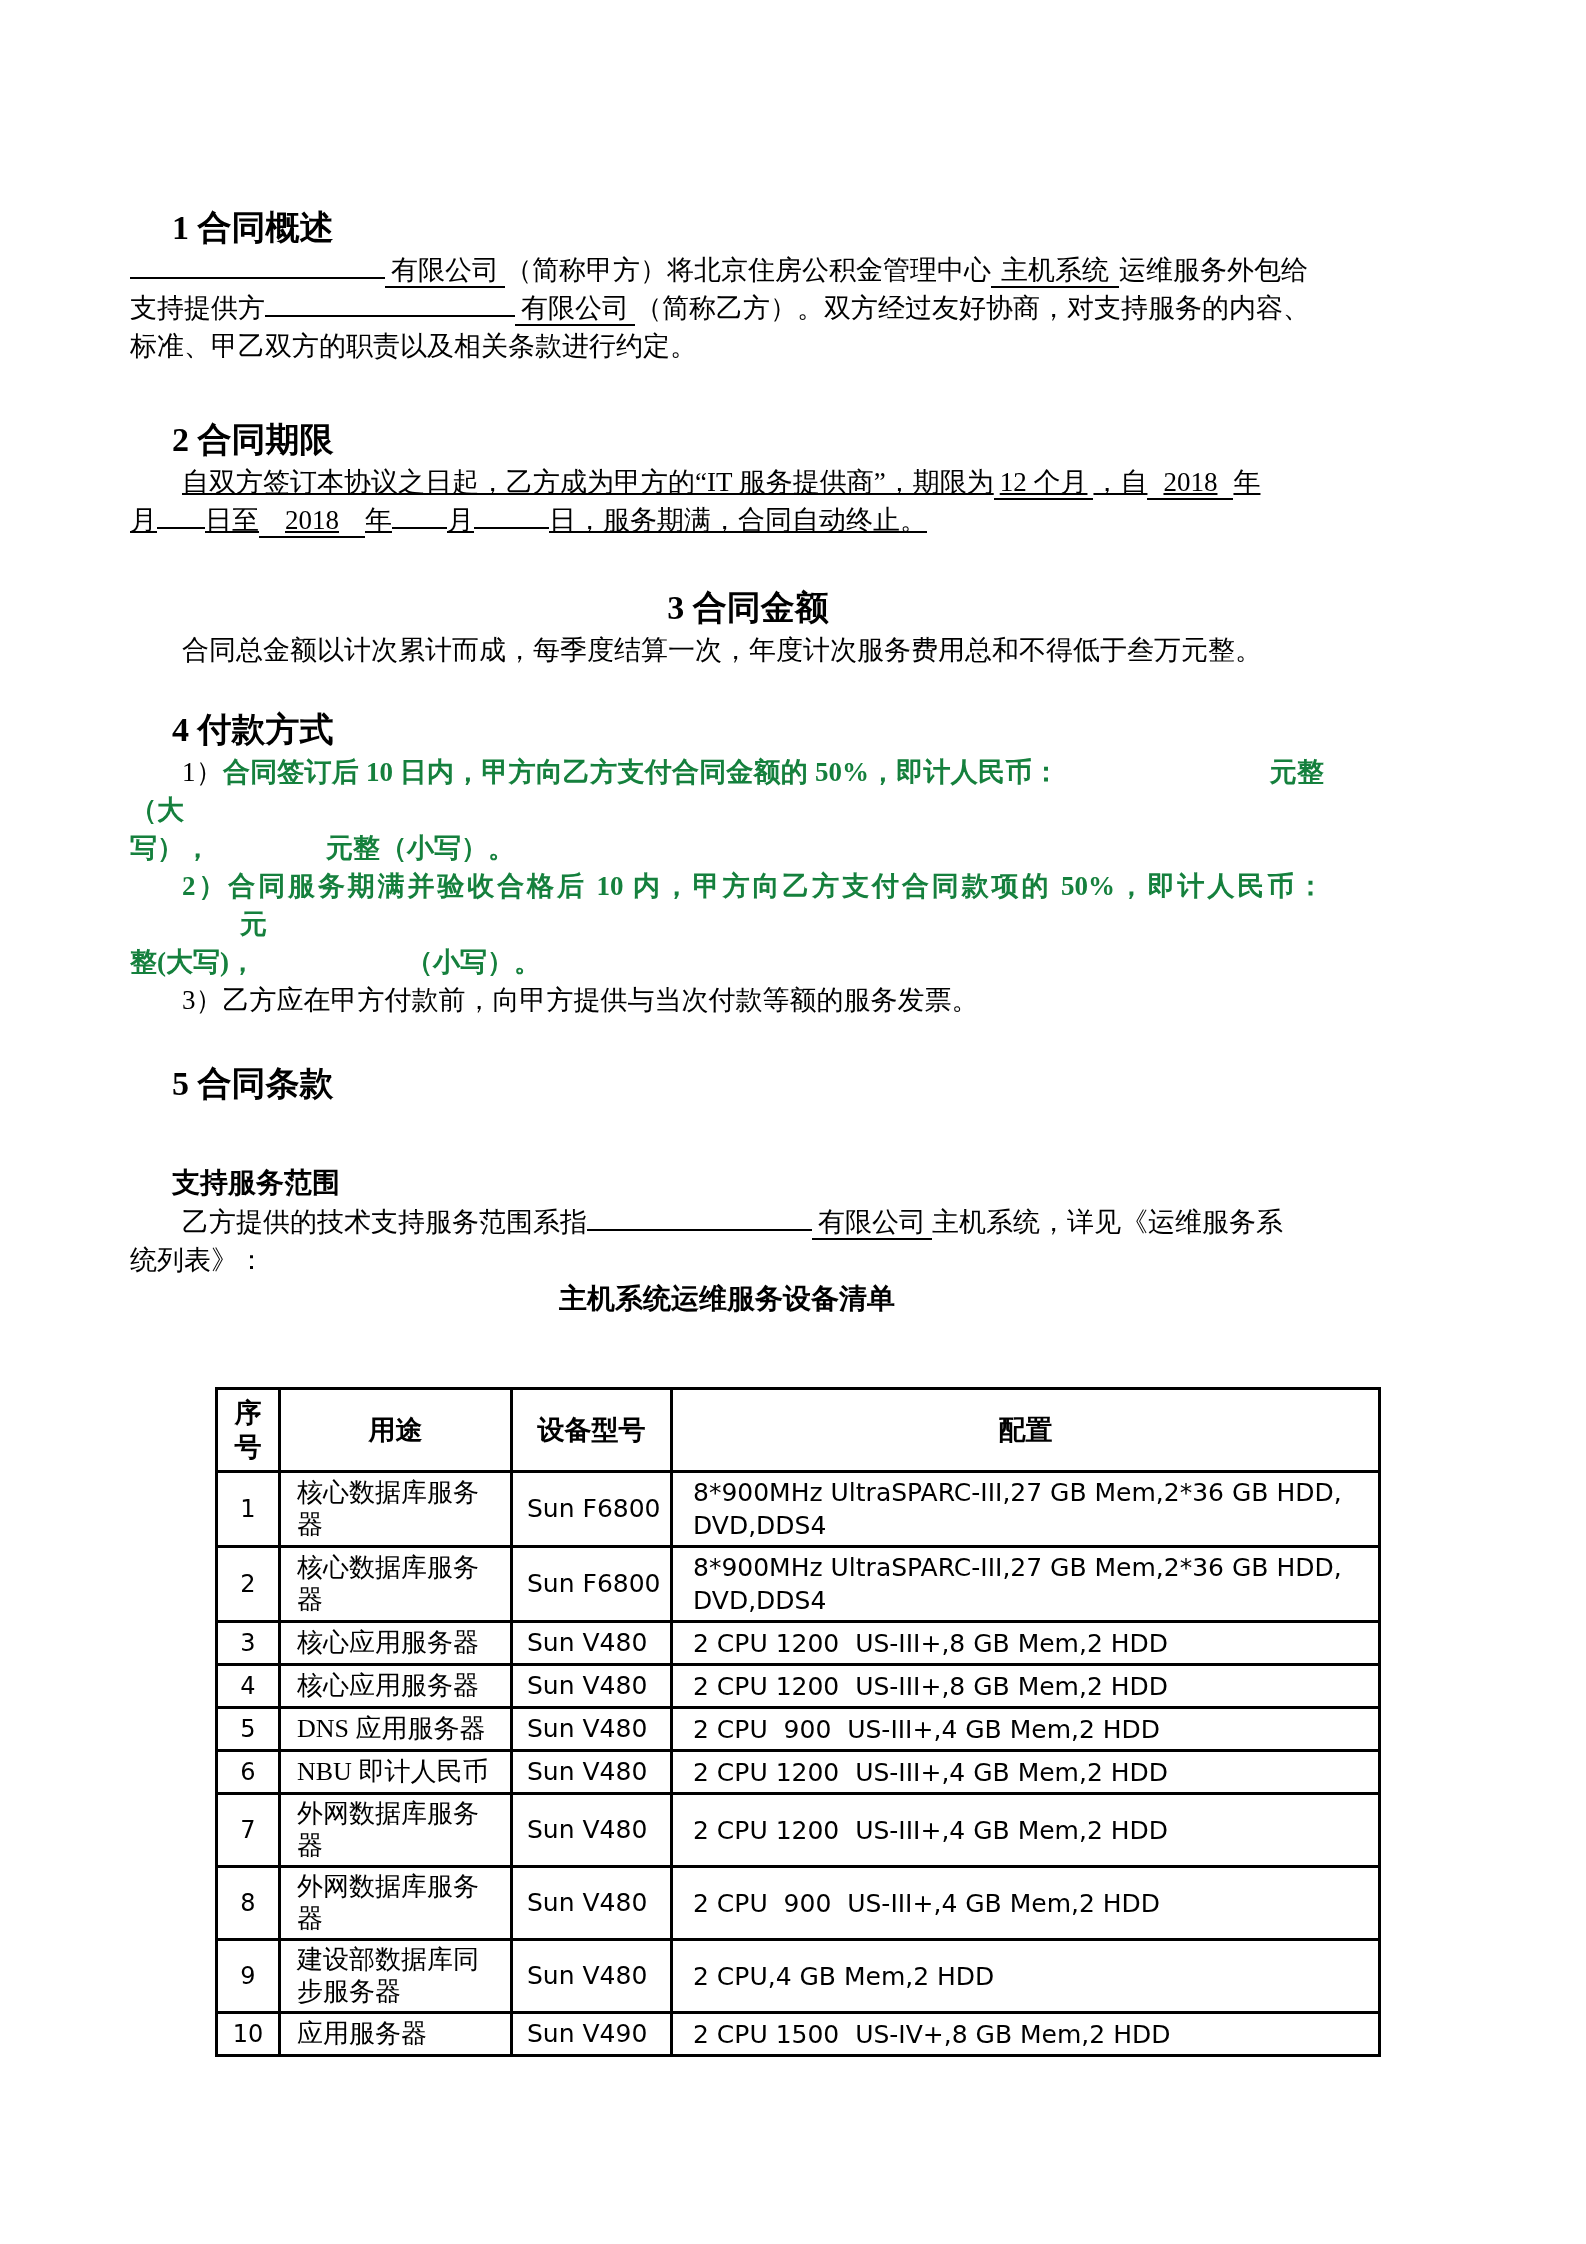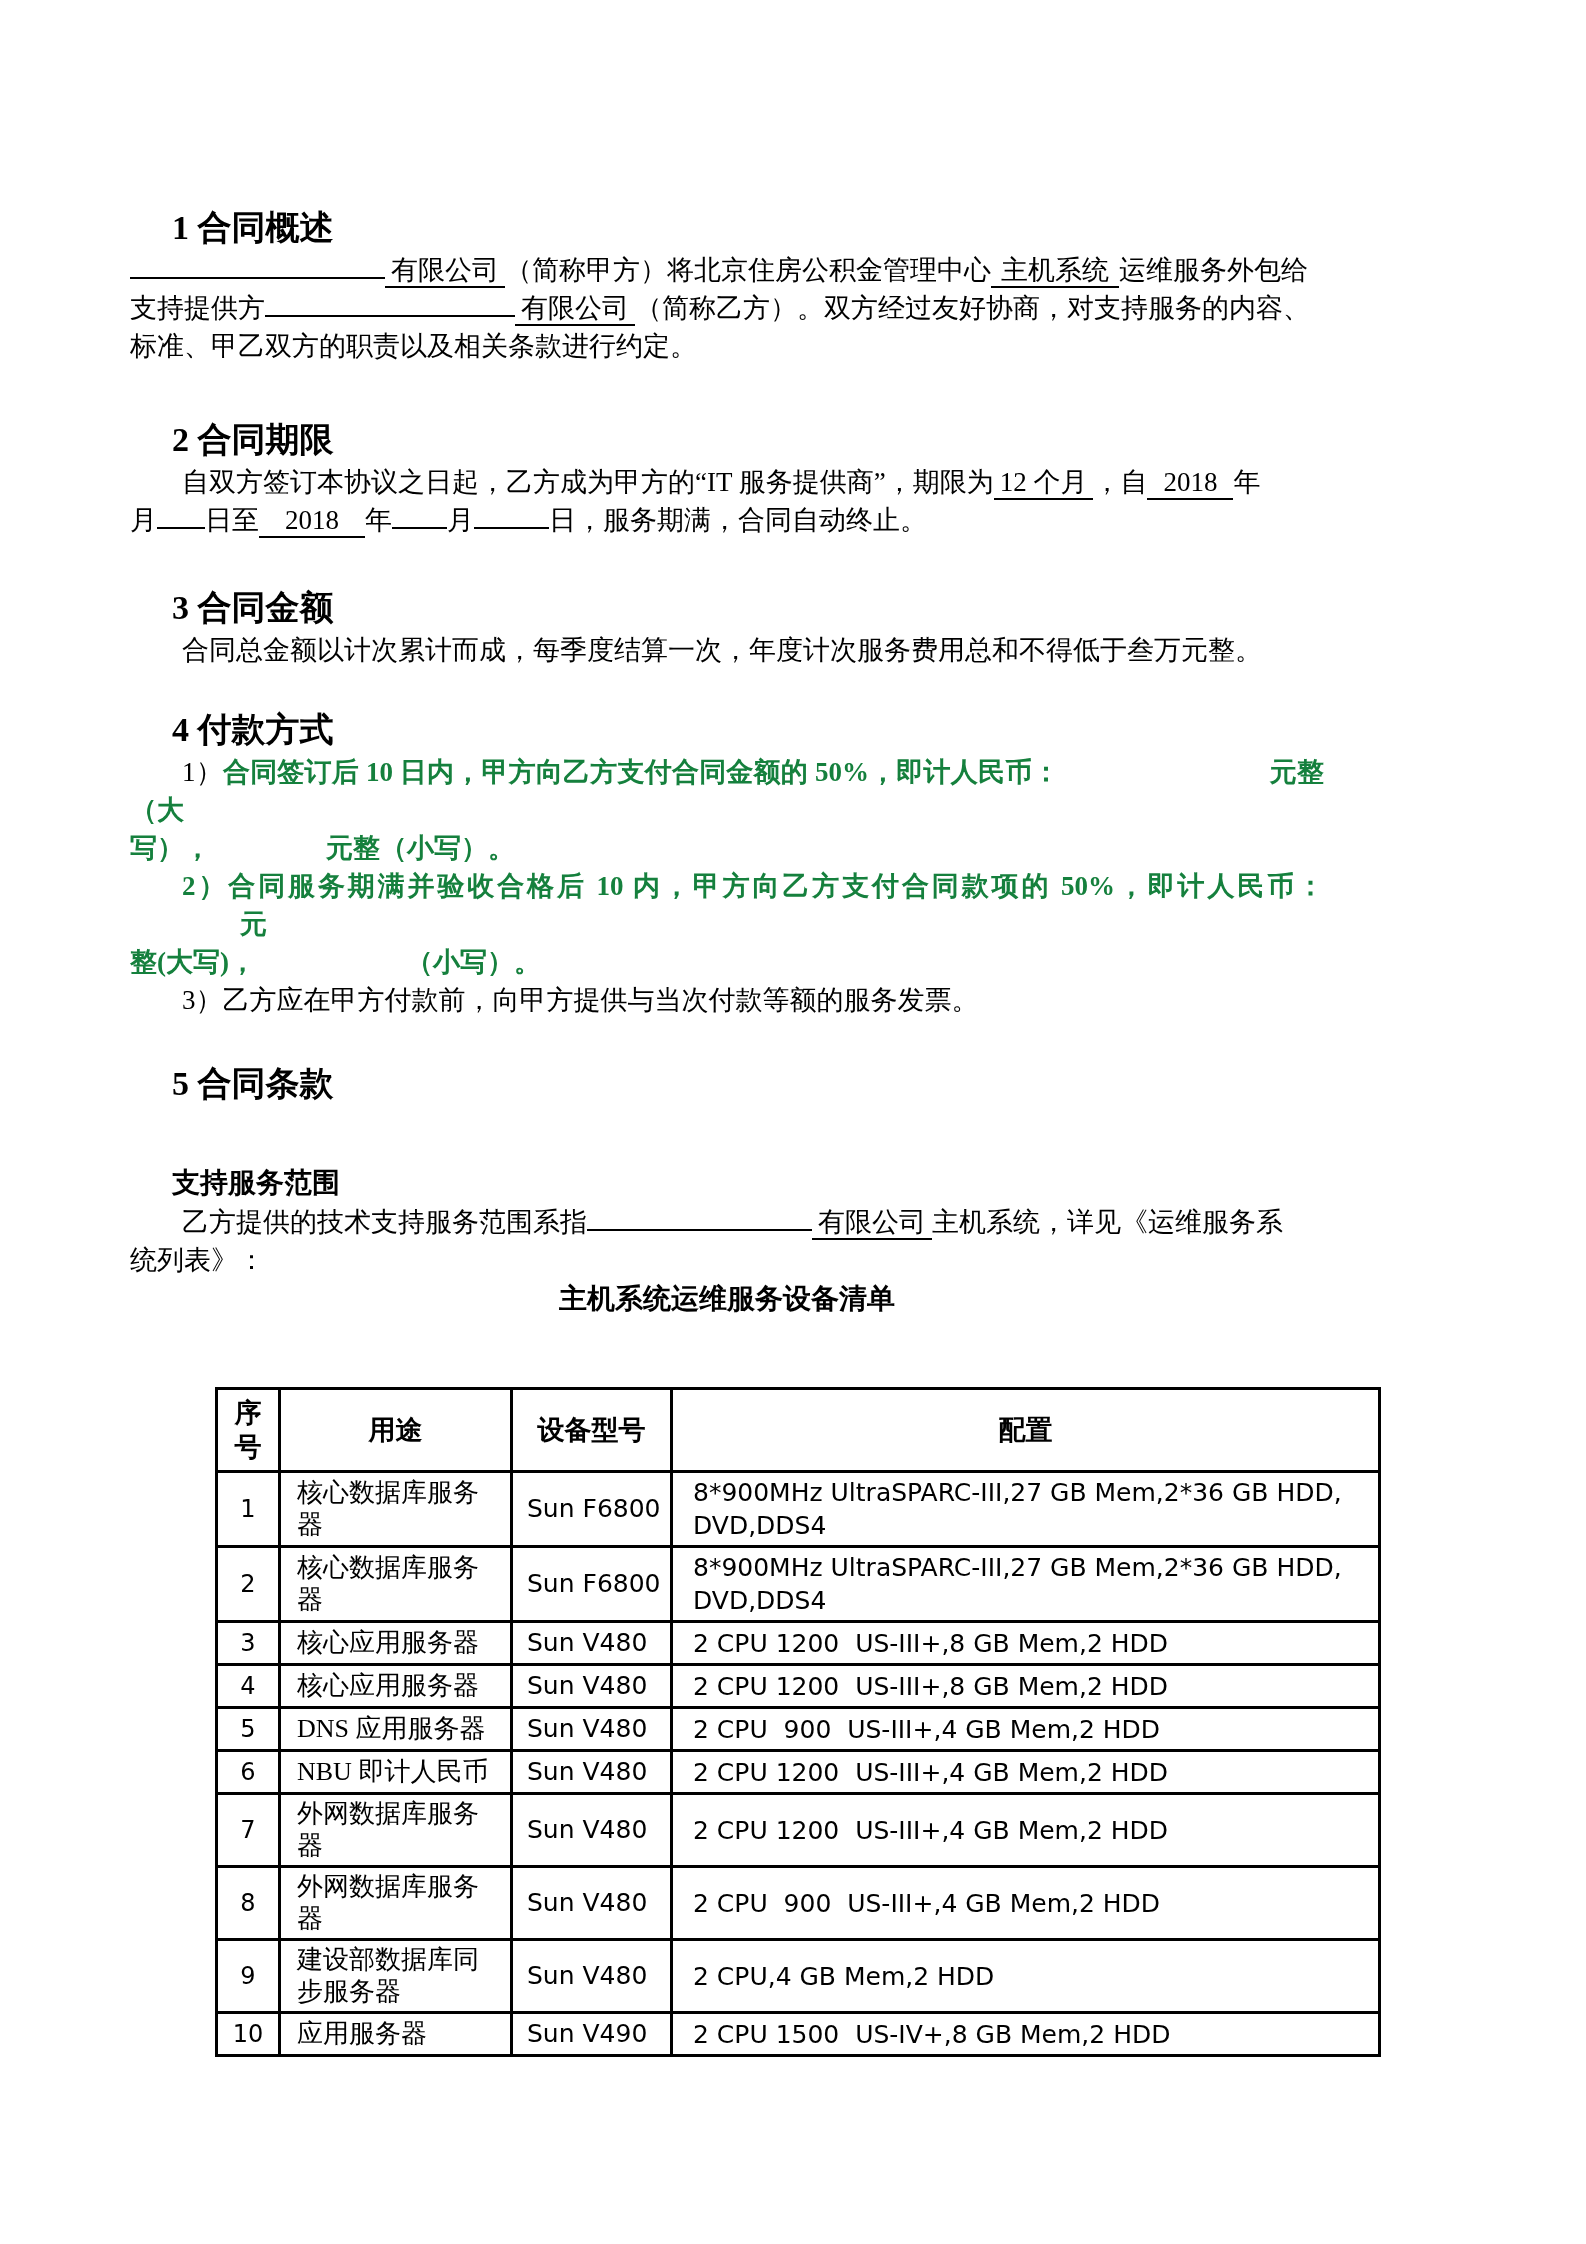--- a/index.html
+++ b/index.html
@@ -9,31 +9,31 @@
     overflow:hidden;
   }
   .page { box-sizing:border-box; width:1450px; padding:205px 126px 0 130px; }
 
   .h {
     font-weight:bold; font-size:34px; line-height:46px;
     margin:0 0 0 42px; white-space:pre-wrap;
   }
   .h1 { margin-top:0; }
   .h2 { margin-top:52px; }
-  .h3 { margin-top:46px; }
+  .h3 { margin-top:46px;text-align:center; }
   .h4 { margin-top:38px; }
   .h5 { margin-top:42px; }
 
   p.body {
     font-size:27px; line-height:38px; margin:0; text-align:justify;
     white-space:pre-wrap;
   }
   .ind { text-indent:52px; }
   .mt-p1 { margin-top:40px; }
-  .mt-p2 { margin-top:30px; }
+  .mt-p2 { margin-top:30px;text-decoration:underline; }
   .mt-p3 { margin-top:30px; }
   .mt-pay1 { margin-top:26px; }
   .mt-scope { margin-top:30px; }
 
   .red { color:#15803d;font-weight:bold; }
 
   .sub {
     font-weight:bold; font-size:28px; line-height:40px;
     margin:56px 0 0 42px; white-space:pre-wrap;
   }

